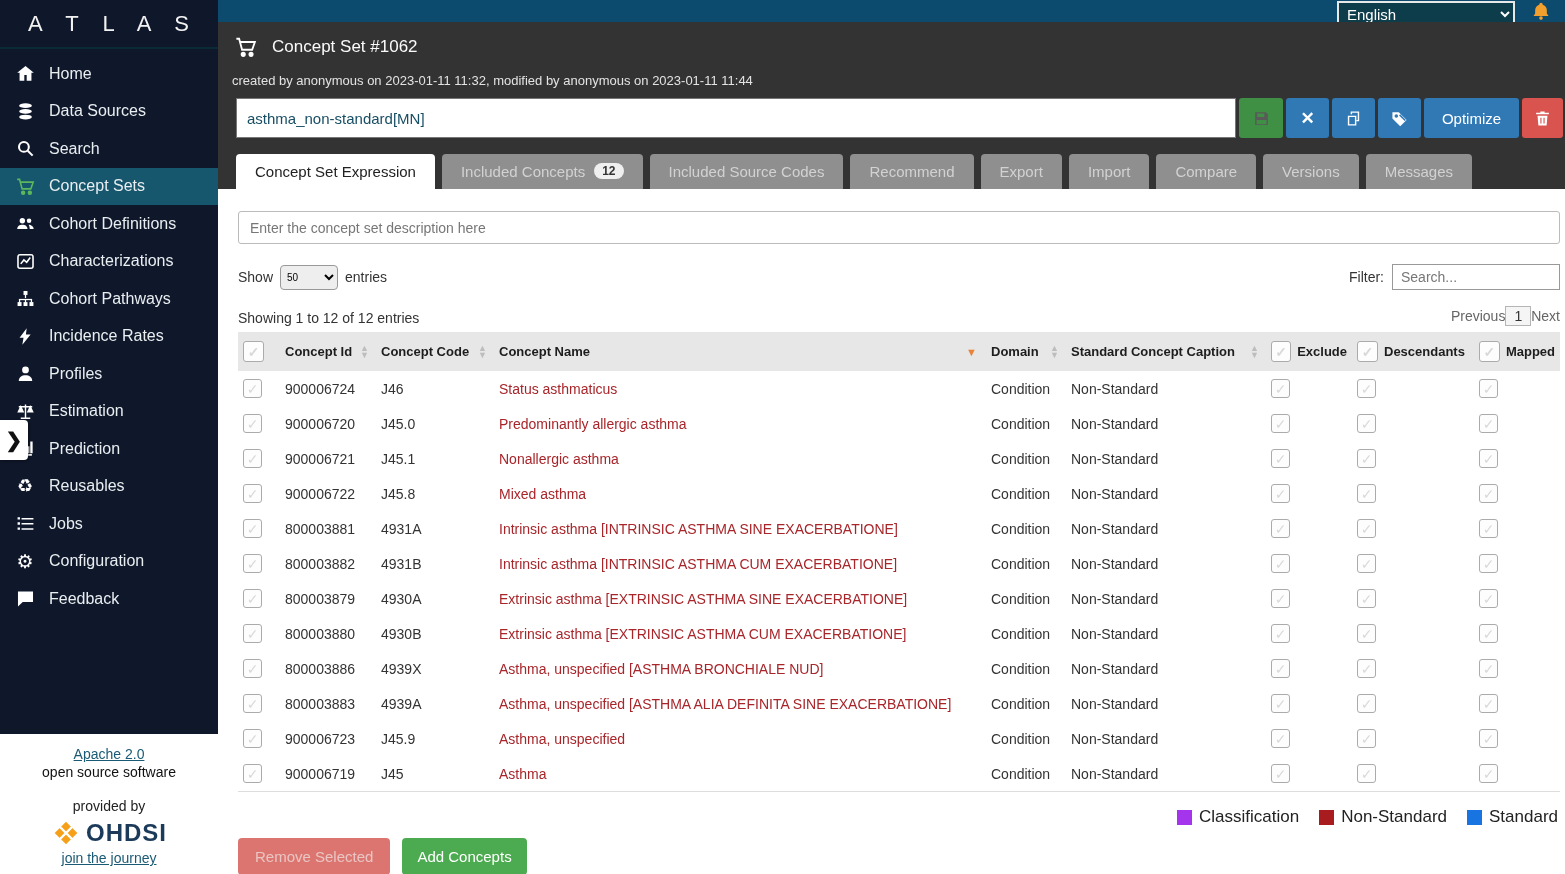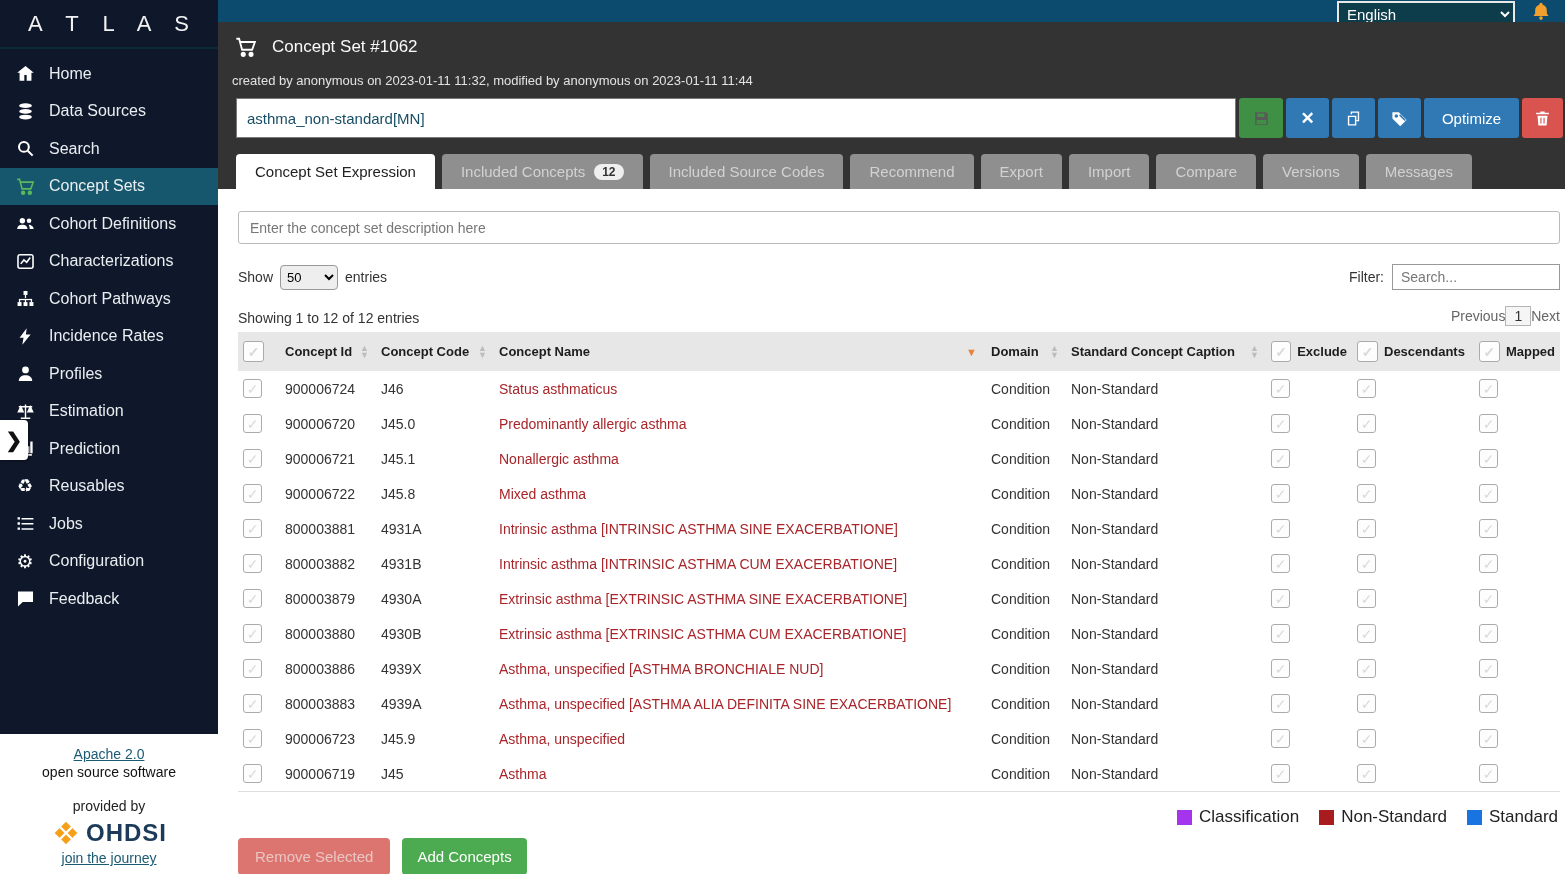--- a/index.html
+++ b/index.html
@@ -51,36 +51,36 @@
   .hbtn { height:40px; border:none; border-radius:3px; cursor:pointer;
     display:flex; align-items:center; justify-content:center; color:#fff; }
   .hbtn svg { width:17px; height:17px; }
   .btn-save { width:44px; background:#3f8f44; color:#5a5a5a; cursor:default; }
   .btn-blue { width:43px; background:#3079b5; font-size:17px; font-weight:bold; }
   .btn-optimize { width:95px; background:#3079b5; font-size:15px; }
   .btn-trash { width:41px; background:#d9534f; }
 
   .tabs { display:flex; gap:7px; margin-top:16px; padding-left:4px; }
   .tab { border:none; border-radius:4px 4px 0 0; background:#8f8f8f; color:#d2d2d2;
-    font-size:15px; padding:9px 19px; cursor:pointer; display:flex; align-items:flex-end;
+    font-size:15px; padding:9px 19px; cursor:pointer; display:flex; align-items:flex-start;
     gap:9px; white-space:nowrap; font-family:inherit; }
   .tab.active { background:#fff; color:#222; }
   .tab .badge { background:#efefef; color:#333; border-radius:10px; font-size:12px;
     font-weight:bold; padding:2px 8px; line-height:1; }
 
   .content { background:#fff; flex:1; padding:22px 5px 0 20px; min-width:0; }
   .desc-input { width:100%; height:33px; border:1px solid #bbb; border-radius:3px;
     padding:0 11px; font-size:14px; color:#333; }
   .desc-input::placeholder, .filter-input::placeholder { color:#777; }
 
   .controls-row { display:flex; justify-content:space-between; align-items:center;
     margin-top:20px; font-size:14px; color:#333; }
   .show-group { display:flex; align-items:center; gap:7px; }
   .len-select { height:25px; width:58px; border:1px solid #999; border-radius:4px;
-    background:#eee; font-size:13px; padding:0 2px; }
+    background:#eee; font-size:10px; padding:0 2px; }
   .filter-group { display:flex; align-items:center; gap:8px; }
   .filter-input { width:168px; height:26px; border:1px solid #999; padding:0 8px; font-size:14px; }
 
   .info-row { display:flex; justify-content:space-between; align-items:flex-end;
     margin-top:16px; font-size:14px; color:#333; }
   .pager { display:flex; align-items:center; gap:0; color:#666; font-size:14px; }
   .pager .pg-btn { cursor:pointer; }
   .page-num { border:1px solid #b5b5b5; background:#f5f5f5; padding:1px 8px;
     color:#333; cursor:pointer; }
 

